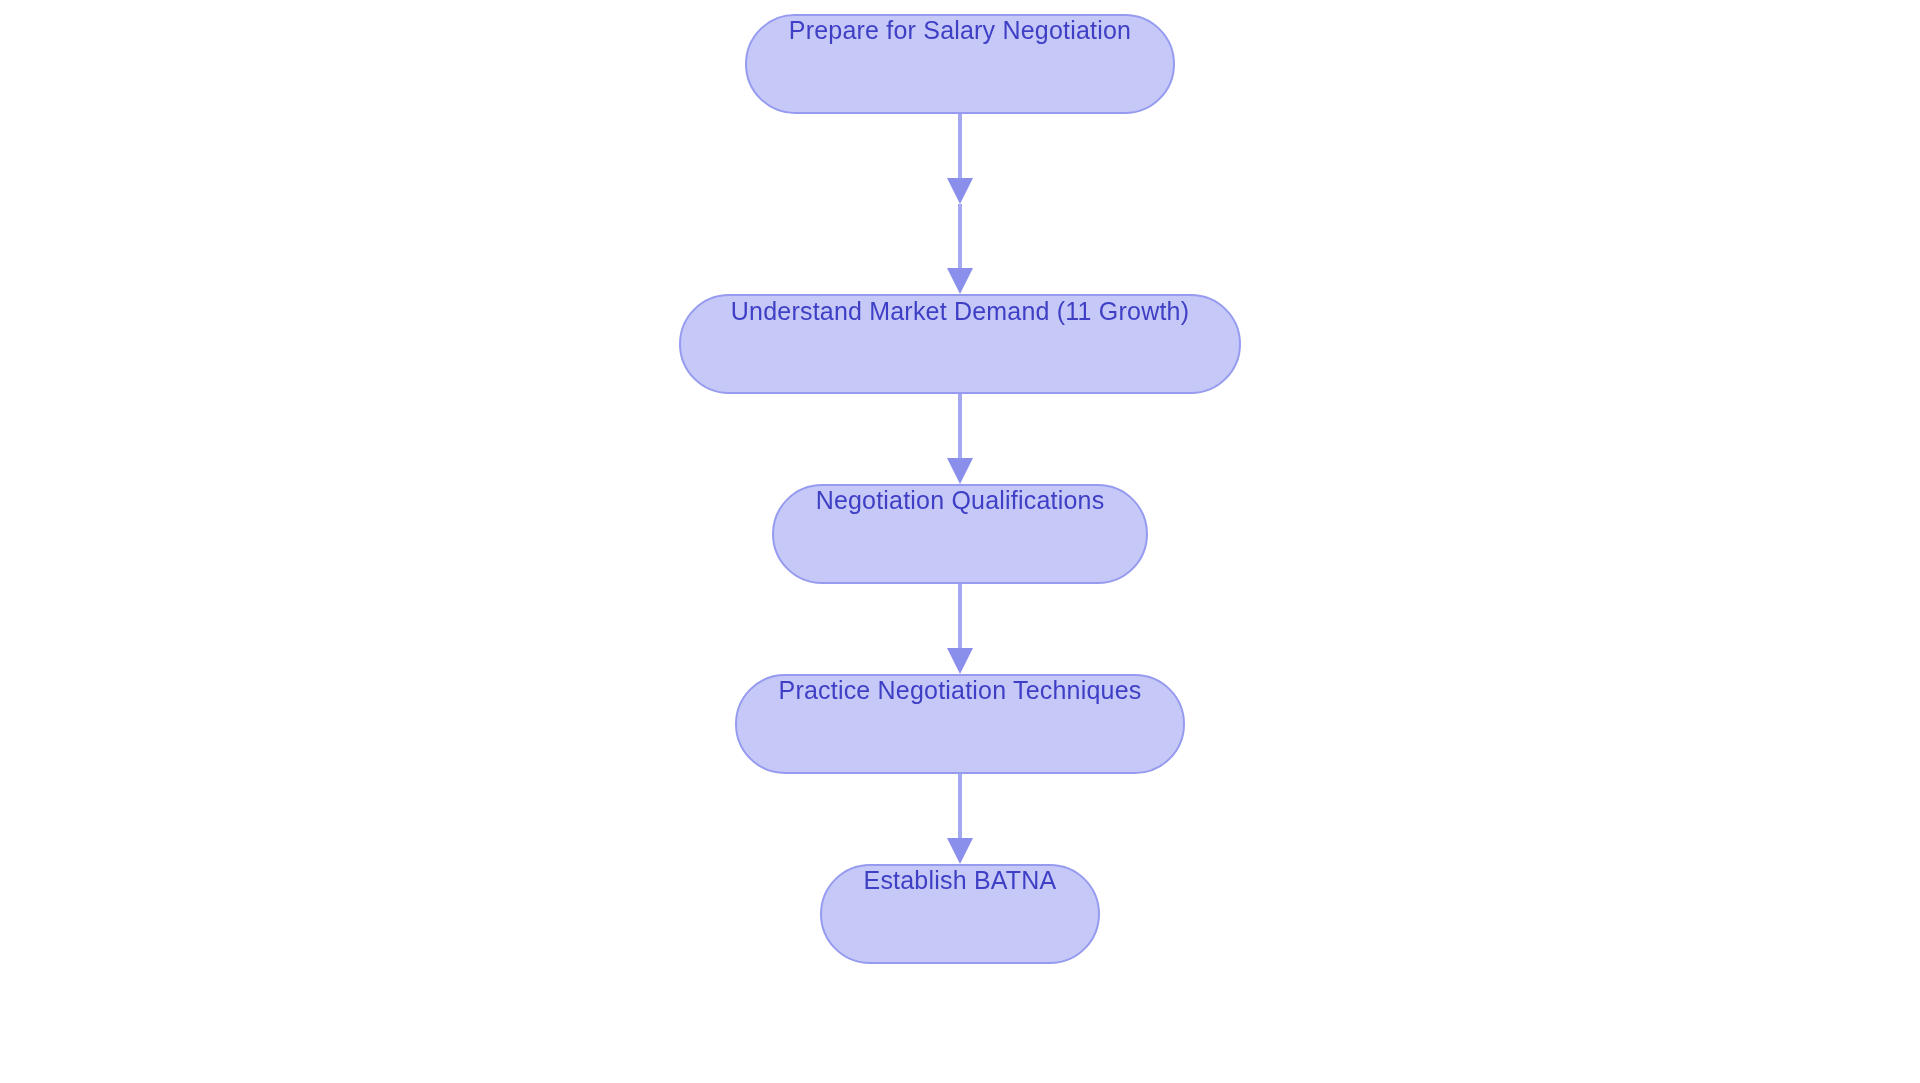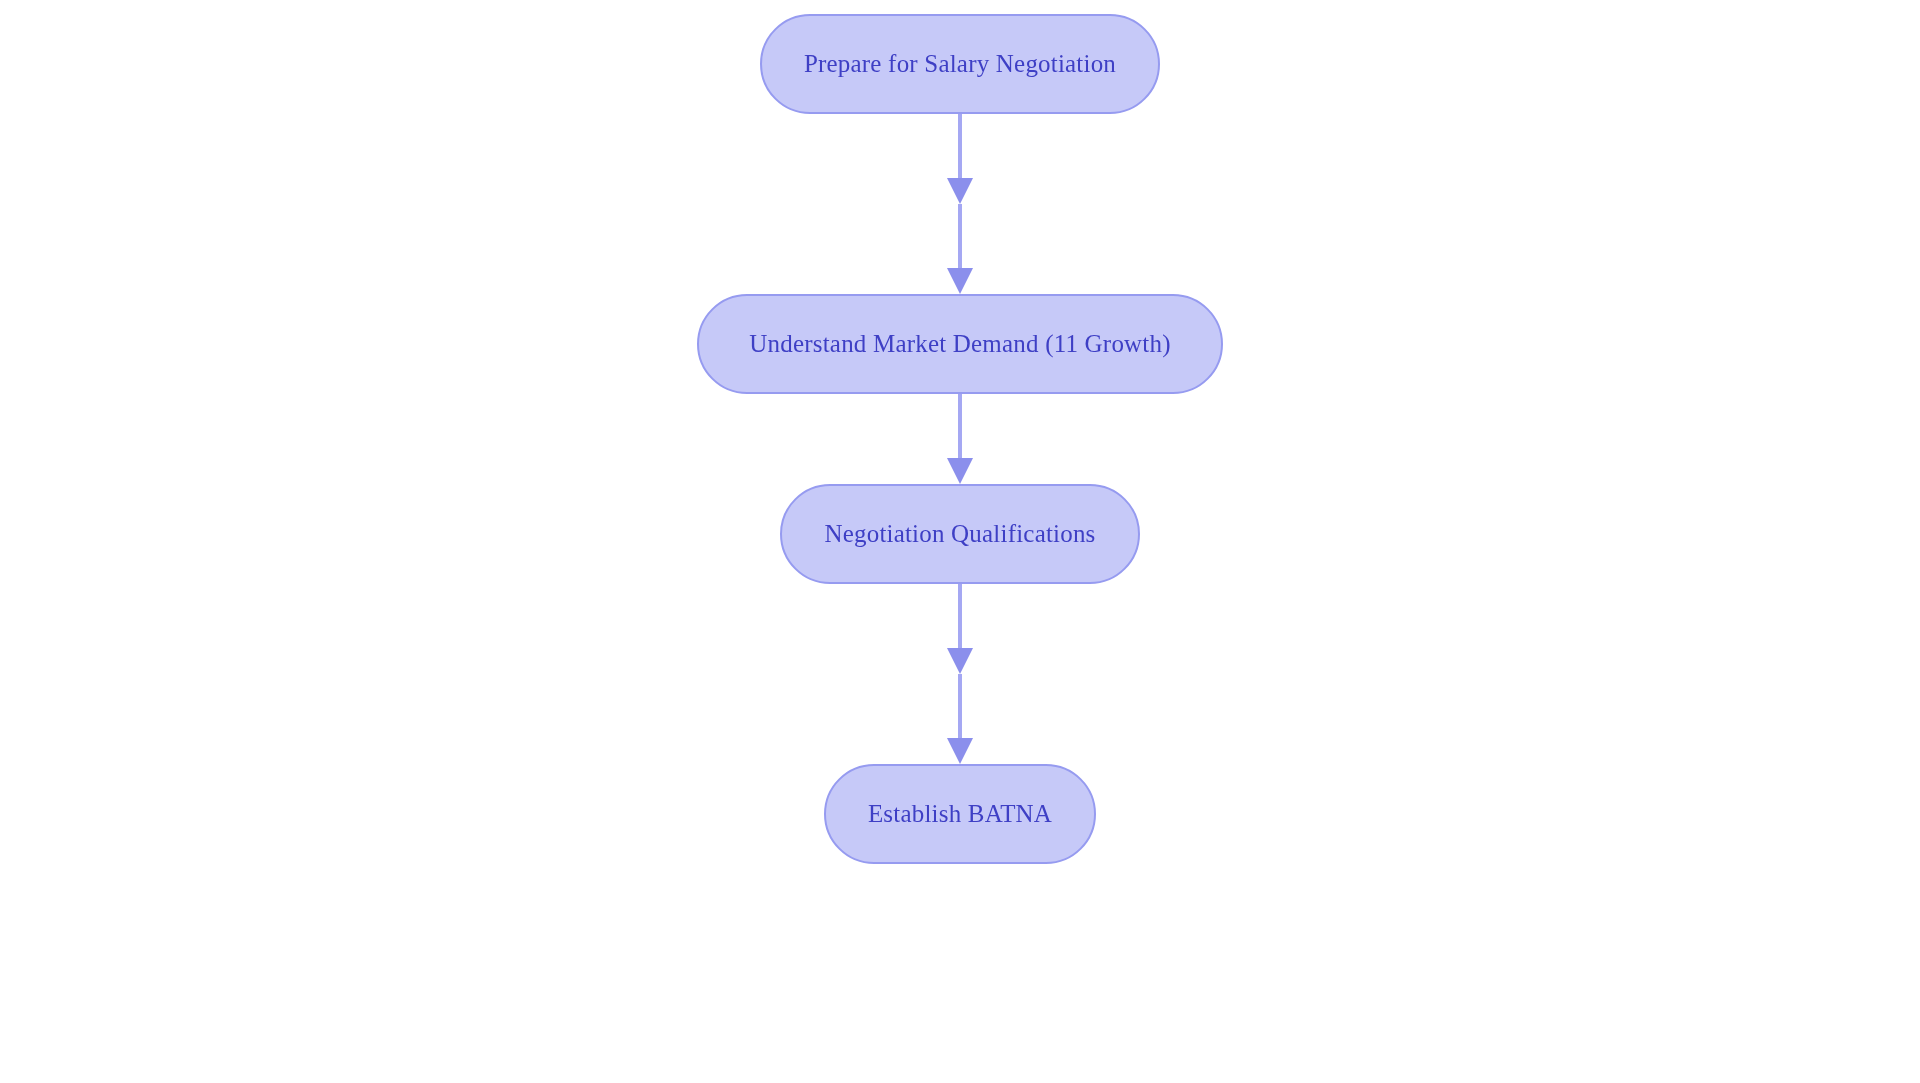--- a/index.html
+++ b/index.html
@@ -27,26 +27,25 @@
     flex-direction: column;
     align-items: center;
   }
   .node {
     height: 100px;
     min-height: 100px;
     border-radius: 50px;
     background: var(--node-fill);
     border: 2px solid var(--node-border);
     display: flex;
-    align-items: center;
+    align-items: flex-start;
     justify-content: center;
     padding: 0 42px;
-    font-family: Liberation Serif, serif;
   }
-  .node--wide { padding: 12px 50px; }
+  .node--wide { padding: 1px 50px; }
   .node-label {
     color: var(--node-text);
     font-size: 25px;
     letter-spacing: 0.2px;
     white-space: nowrap;
   }
   .connector {
     height: 90px;
     width: 26px;
     display: flex;
@@ -96,20 +95,23 @@
     <span class="node-label">Negotiation Qualifications</span>
   </div>
 
   <div class="connector">
     <svg width="26" height="90" viewBox="0 0 26 90">
       <line class="edge-stem" x1="13" y1="0" x2="13" y2="70"></line>
       <polygon class="edge-arrowhead" points="0,64 26,64 13,90"></polygon>
     </svg>
   </div>
 
+  <div class="node">
+    <span class="node-label">Practice Negotiation Techniques</span>
+  </div>
 
   <div class="connector">
     <svg width="26" height="90" viewBox="0 0 26 90">
       <line class="edge-stem" x1="13" y1="0" x2="13" y2="70"></line>
       <polygon class="edge-arrowhead" points="0,64 26,64 13,90"></polygon>
     </svg>
   </div>
 
   <div class="node">
     <span class="node-label">Establish BATNA</span>

